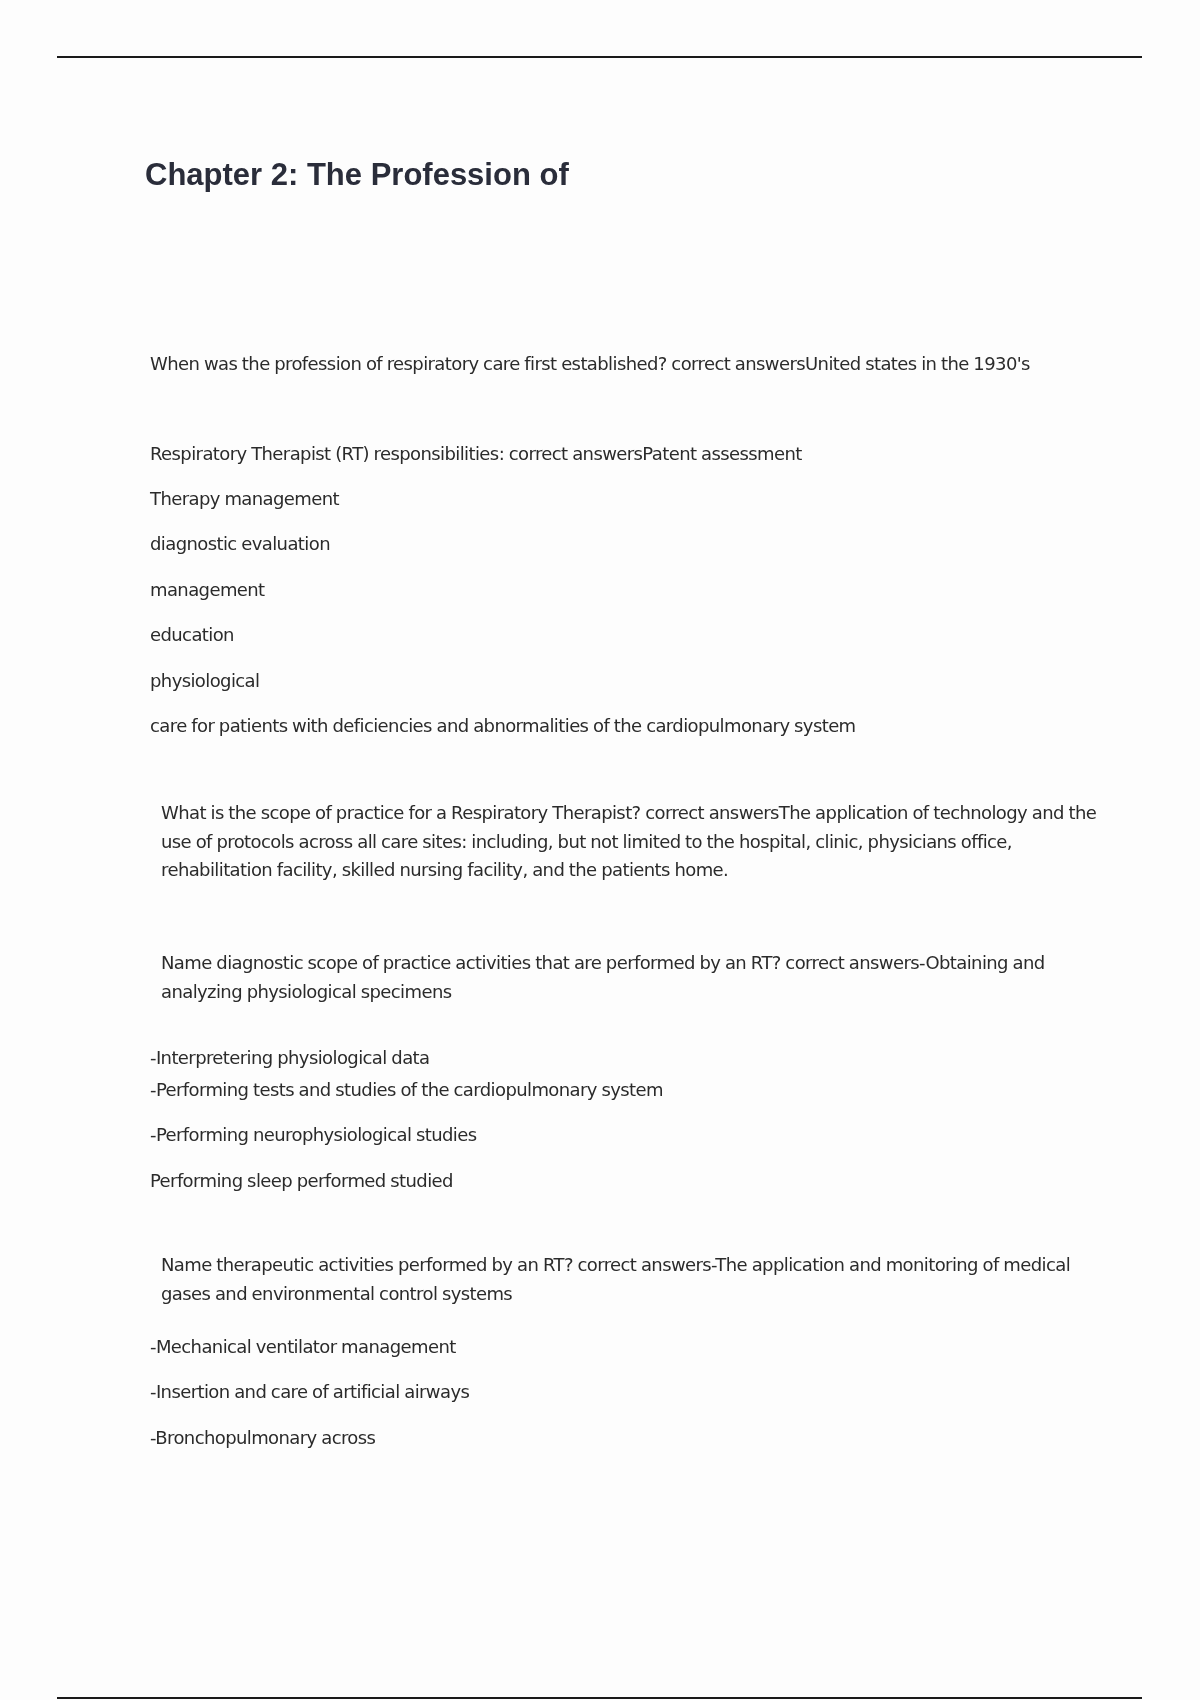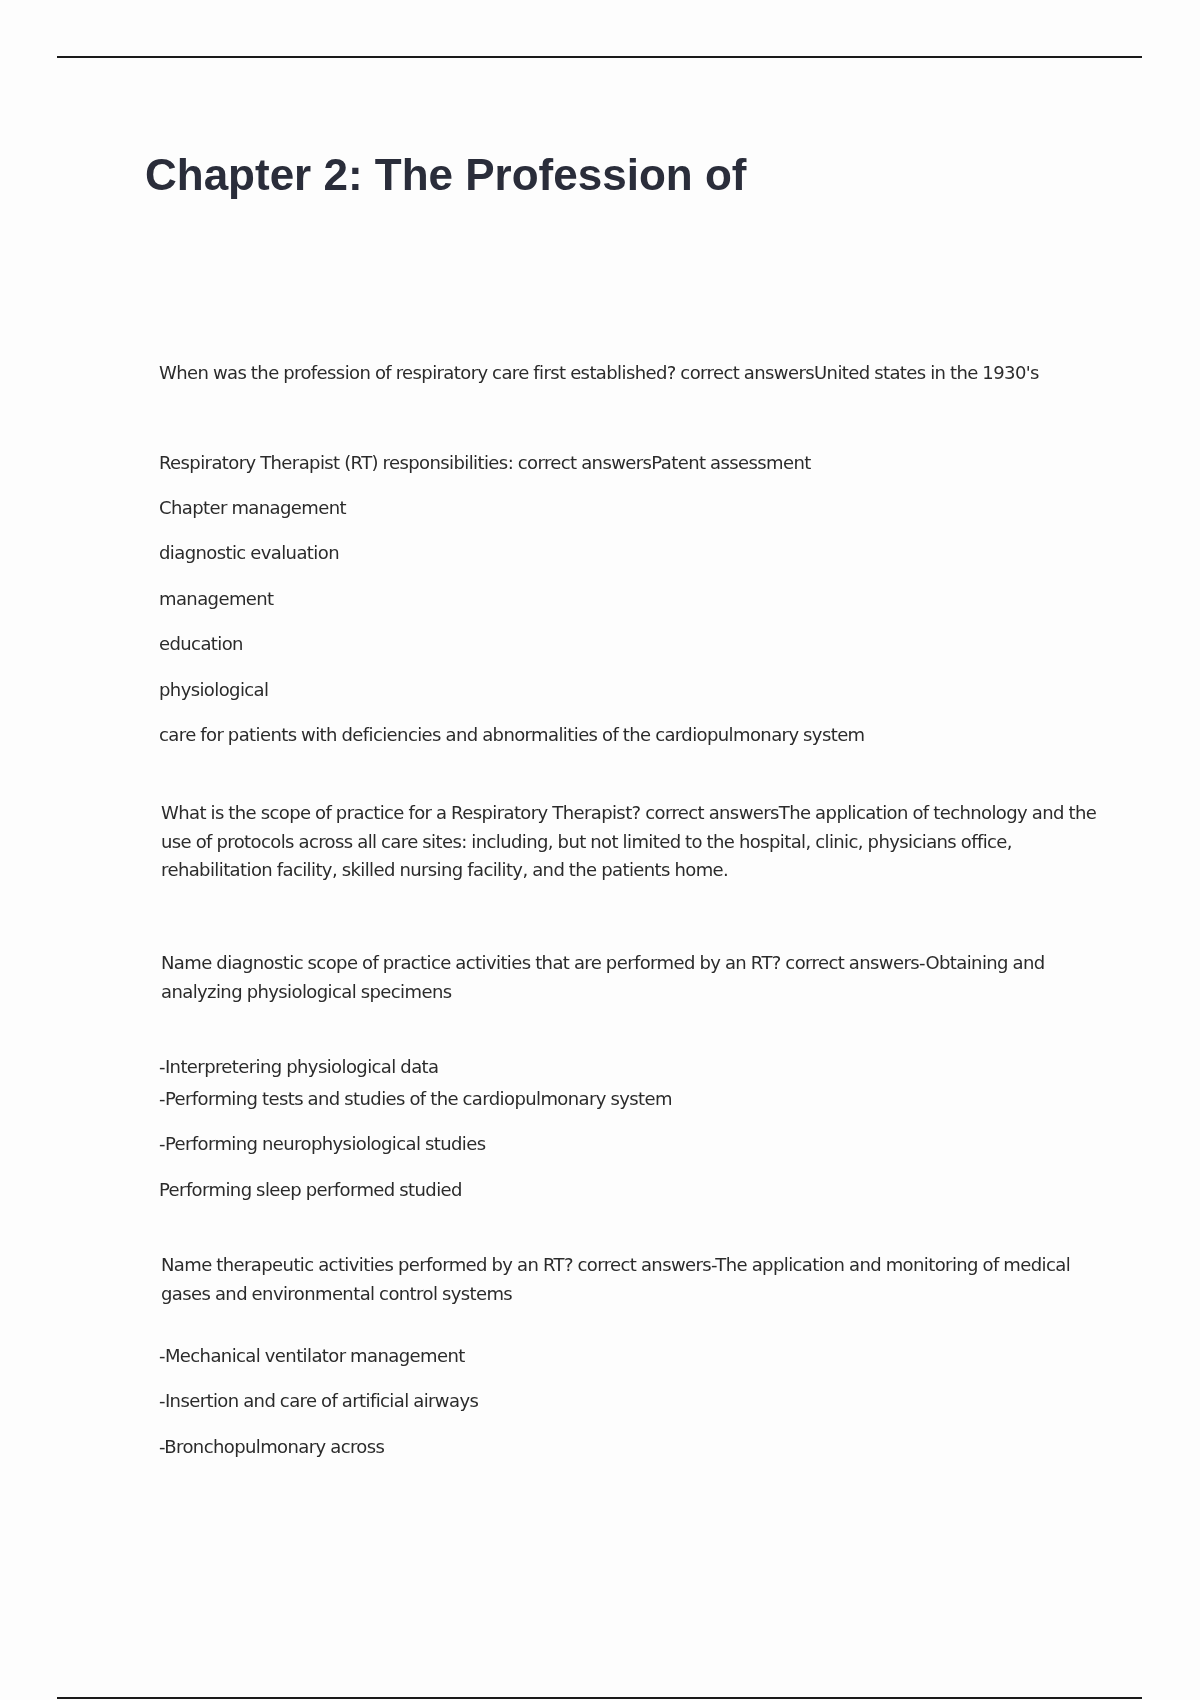--- a/index.html
+++ b/index.html
@@ -31,40 +31,40 @@
       background: #1a1a1a;
     }
     .title {
       position: absolute;
       left: 145px;
       top: 146px;
       width: 800px;
       margin: 0;
       font-family: "Liberation Sans", sans-serif;
       font-weight: bold;
-      font-size: 44px;
+      font-size: 31px;
       line-height: 57px;
       color: #2a2d3a;
     }
     .content {
       position: absolute;
       left: 145px;
       top: 0;
       width: 950px;
       font-family: "DejaVu Sans", sans-serif;
       font-size: 18px;
       color: #2b2b2b;
       letter-spacing: -0.6px;
       word-spacing: -0.5px;
     }
     .line {
       position: absolute;
       left: 0;
       white-space: nowrap;
-      margin: 14px;
+      margin: 5px;
       line-height: 28px;
     }
     .para {
       position: absolute;
       left: 16px;
       width: 950px;
       margin: 0;
       line-height: 28.5px;
     }
   </style>
@@ -75,21 +75,21 @@
 
 <h1 class="title">
   <span>Chapter 2: The Profession of</span><br>
 </h1>
 
 <div class="content">
 
   <p class="line" style="top:345px">When was the profession of respiratory care first established? correct answersUnited states in the 1930's</p>
 
   <p class="line" style="top:435px">Respiratory Therapist (RT) responsibilities: correct answersPatent assessment</p>
-  <p class="line" style="top:480px">Chapter management</p>
+  <p class="line" style="top:480px">Therapy management</p>
   <p class="line" style="top:525px">diagnostic evaluation</p>
   <p class="line" style="top:571px">management</p>
   <p class="line" style="top:616px">education</p>
   <p class="line" style="top:662px">physiological</p>
   <p class="line" style="top:707px">care for patients with deficiencies and abnormalities of the cardiopulmonary system</p>
 
   <p class="para" style="top:799px">What is the scope of practice for a Respiratory Therapist? correct answersThe application of technology and the use of protocols across all care sites: including, but not limited to the hospital, clinic, physicians office, rehabilitation facility, skilled nursing facility, and the patients home.</p>
 
   <p class="para" style="top:949px">Name diagnostic scope of practice activities that are performed by an RT? correct answers-Obtaining and analyzing physiological specimens</p>
   <p class="line" style="top:1039px">-Interpretering physiological data</p>

